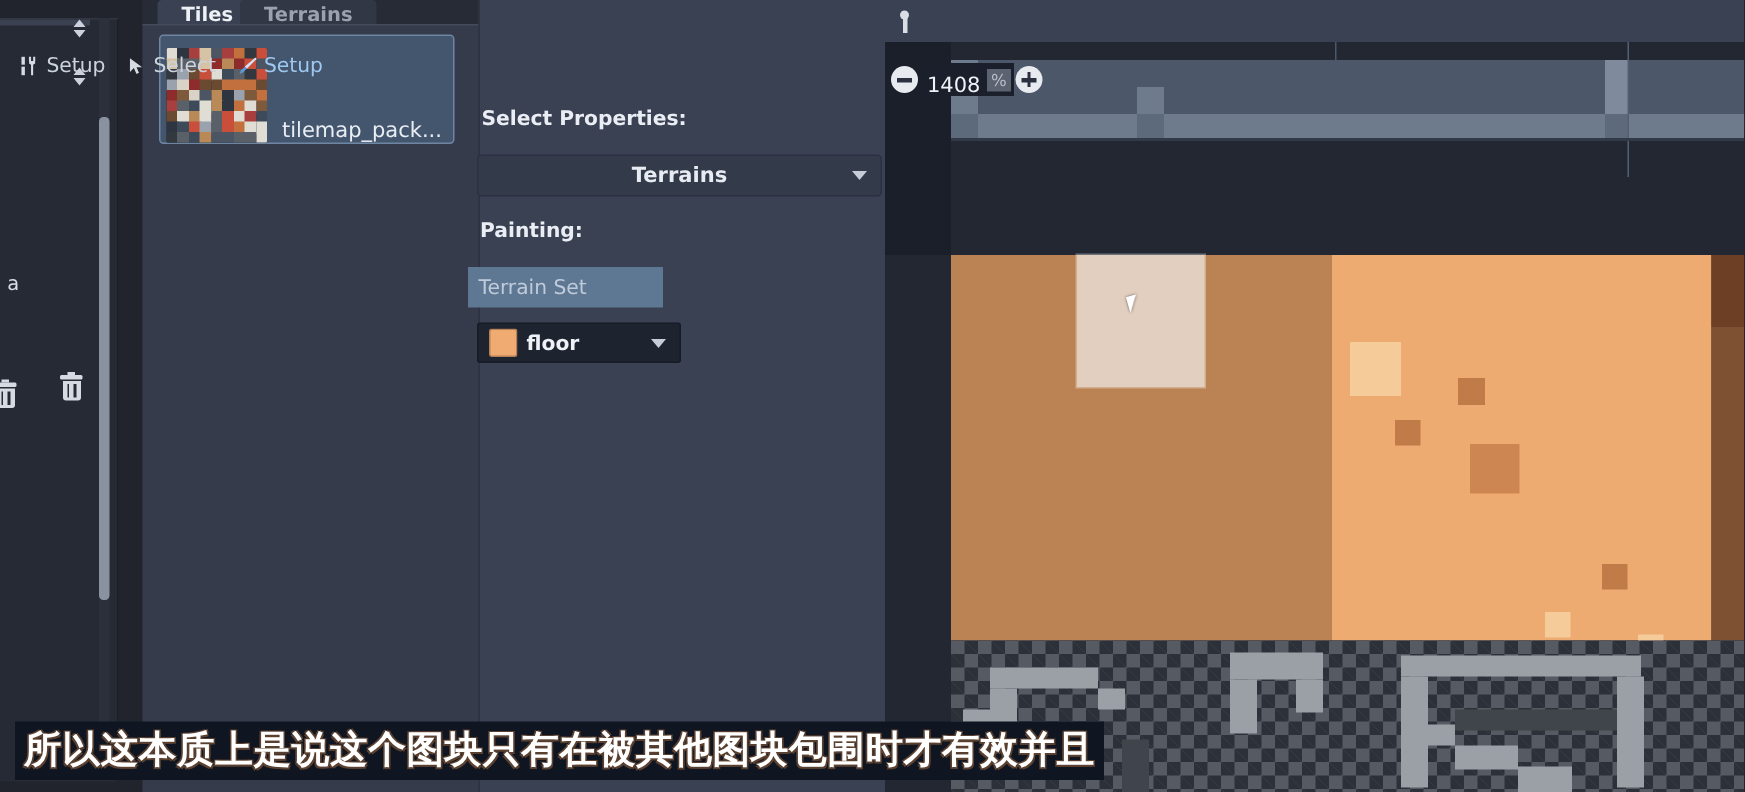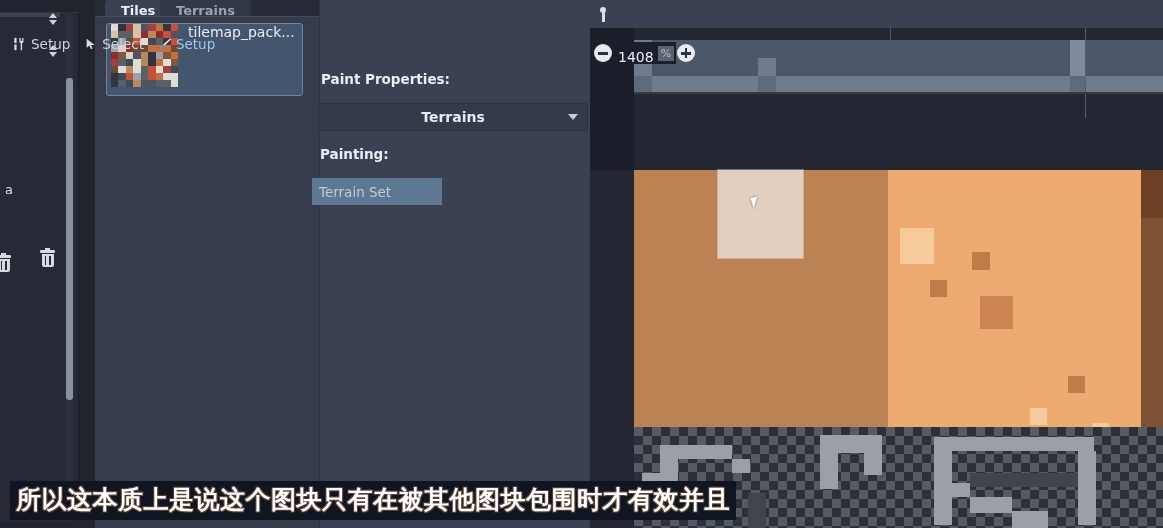--- a/index.html
+++ b/index.html
@@ -138,21 +138,21 @@
     background: #353b4a;
     border-top: 1px solid #444b5c;
   }
   .tileset-item {
     position: absolute; left: 11px; top: 6px;
     width: 197px; height: 73px;
     background: #44566d;
     border: 1px solid #6f86a3;
     border-radius: 3px;
     box-sizing: border-box;
-    display: flex; align-items: flex-start;
+    display: flex; align-items: flex-end;
   }
   .tileset-thumb {
     width: 67px; height: 63px;
     margin-left: 4px;
     border-radius: 1px;
     flex: 0 0 auto;
     background: #2a2530;
     position: relative;
     overflow: hidden;
   }
@@ -574,34 +574,39 @@
     </div>
     <div class="tool-btn selected">
       <svg class="tool-ico" viewBox="0 0 16 16">
         <path d="M14 1.5 L15 2.6 L7.5 10 L6 8.4 Z" fill="#cfe3f5"></path>
         <path d="M6 8.6 L7.4 10.1 L4.5 13 L2 14 L2.9 11.4 Z" fill="#5b9ad6"></path>
       </svg>
       <span>Setup</span>
     </div>
   </div>
 
-  <div class="section-label lbl-paint-props">Paint Properties:</div>
+  <div class="section-label lbl-paint-props">Select Properties:</div>
 
   <div class="combo combo-terrains">
     <span class="ctext">Terrains</span>
     <span class="chev"></span>
   </div>
 
   <div class="section-label lbl-painting">Painting:</div>
 
   <div class="prop-row row-terrain-set">
     <div class="key">Terrain Set</div>
   </div>
 
   <div class="prop-row row-terrain">
+    <div class="val">
+      <span class="swatch" id="terrain-swatch" style="background: rgb(240, 171, 114);"></span>
+      <span>floor</span>
+      <span class="chev"></span>
+    </div>
   </div>
 
   <div class="viewport">
     <div class="vp-topbar">
       <div class="pin-icon">
         <span class="head"></span>
         <span class="body"></span>
       </div>
     </div>
 

